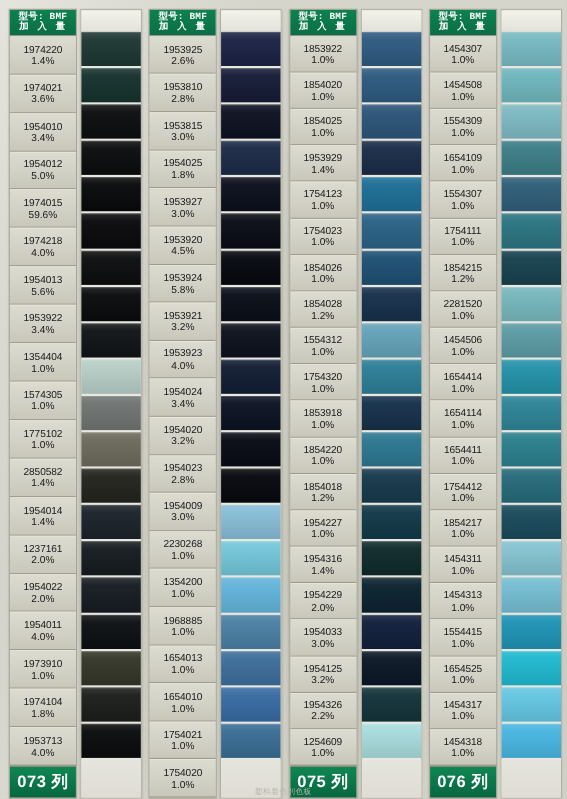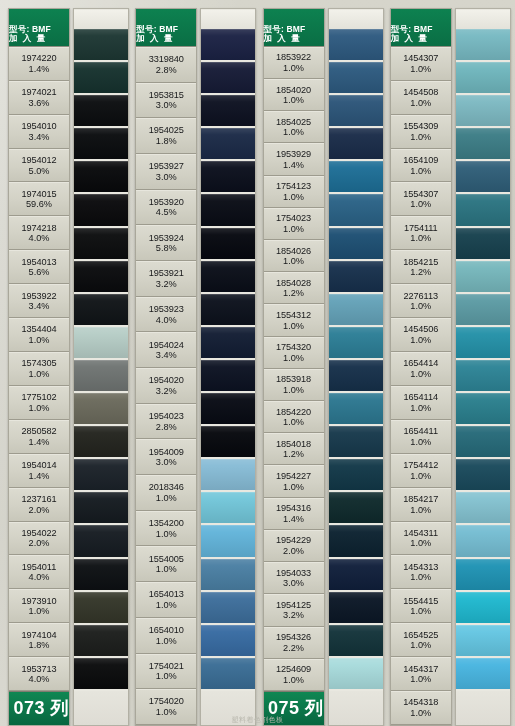--- a/index.html
+++ b/index.html
@@ -39,45 +39,47 @@
     border:1px solid #a9a79a;
     box-shadow:0 1px 2px rgba(0,0,0,.25);
     display:flex;
     flex-direction:column;
     box-sizing:border-box;
   }
   .hdr{
     background:#0b7a4b;
     background:linear-gradient(180deg,#0d8150 0%,#0a6e44 100%);
     color:#ffffff;
-    padding:16px 0 3px;
+    text-align:center;
+    padding:2px 0 3px;
     line-height:1.05;
     border-bottom:1px solid #8e8c80;
+    font-family:Liberation Mono, monospace;
   }
   .hdr .l1{font-size:8.5px;font-weight:bold;letter-spacing:.2px;display:block;}
   .hdr .l2{font-size:8.5px;font-weight:bold;letter-spacing:1.5px;display:block;}
   .lrow{
     flex:1 1 0;
     border-bottom:1px solid #9d9b8e;
     border-top:1px solid #e7e6dd;
     display:flex;
     flex-direction:column;
     align-items:center;
     justify-content:center;
     background:linear-gradient(180deg,#dcdbd0 0%,#d2d1c5 55%,#c8c7ba 100%);
     box-sizing:border-box;
   }
   .lrow .code{font-size:9.2px;color:#17181a;line-height:1.15;letter-spacing:-.1px;}
   .lrow .pct{font-size:9.2px;color:#17181a;line-height:1.15;}
   .footer{
     background:#0b7a4b;
     background:linear-gradient(180deg,#0f8753 0%,#086640 100%);
     color:#fff;
-    text-align:right;
-    font-size:18px;
+    text-align:center;
+    font-size:15px;
     font-weight:bold;
     letter-spacing:.5px;
     padding:4px 0 5px;
     border-top:1px solid #7e7c70;
   }
   
   .swatches{
     width:56px;
     margin-left:3px;
     background:#e9e8e0;
@@ -225,21 +227,25 @@
         <div class="sw-bot"></div>
       </div>
     </div>
     <div class="column">
       <div class="labels">
         <div class="hdr">
           <span class="l1">型号: BMF</span>
           <span class="l2">加 入 量</span>
         </div>
         <div class="lrow">
-          <div class="code">3319840</div>
+          <div class="code">1953925</div>
+          <div class="pct">2.6%</div>
+        </div>
+        <div class="lrow">
+          <div class="code">1953810</div>
           <div class="pct">2.8%</div>
         </div>
         <div class="lrow">
           <div class="code">1953815</div>
           <div class="pct">3.0%</div>
         </div>
         <div class="lrow">
           <div class="code">1954025</div>
           <div class="pct">1.8%</div>
         </div>
@@ -273,29 +279,29 @@
         </div>
         <div class="lrow">
           <div class="code">1954023</div>
           <div class="pct">2.8%</div>
         </div>
         <div class="lrow">
           <div class="code">1954009</div>
           <div class="pct">3.0%</div>
         </div>
         <div class="lrow">
-          <div class="code">2018346</div>
+          <div class="code">2230268</div>
           <div class="pct">1.0%</div>
         </div>
         <div class="lrow">
           <div class="code">1354200</div>
           <div class="pct">1.0%</div>
         </div>
         <div class="lrow">
-          <div class="code">1554005</div>
+          <div class="code">1968885</div>
           <div class="pct">1.0%</div>
         </div>
         <div class="lrow">
           <div class="code">1654013</div>
           <div class="pct">1.0%</div>
         </div>
         <div class="lrow">
           <div class="code">1654010</div>
           <div class="pct">1.0%</div>
         </div>
@@ -474,21 +480,21 @@
         </div>
         <div class="lrow">
           <div class="code">1754111</div>
           <div class="pct">1.0%</div>
         </div>
         <div class="lrow">
           <div class="code">1854215</div>
           <div class="pct">1.2%</div>
         </div>
         <div class="lrow">
-          <div class="code">2276113</div>
+          <div class="code">2281520</div>
           <div class="pct">1.0%</div>
         </div>
         <div class="lrow">
           <div class="code">1454506</div>
           <div class="pct">1.0%</div>
         </div>
         <div class="lrow">
           <div class="code">1654414</div>
           <div class="pct">1.0%</div>
         </div>
@@ -525,20 +531,21 @@
           <div class="pct">1.0%</div>
         </div>
         <div class="lrow">
           <div class="code">1454317</div>
           <div class="pct">1.0%</div>
         </div>
         <div class="lrow">
           <div class="code">1454318</div>
           <div class="pct">1.0%</div>
         </div>
+        <div class="footer">076 列</div>
       </div>
       <div class="swatches">
         <div class="sw-top"></div>
         <div class="sw" style="background: rgb(119, 185, 194);"></div>
         <div class="sw" style="background: rgb(111, 182, 189);"></div>
         <div class="sw" style="background: rgb(125, 185, 194);"></div>
         <div class="sw" style="background: rgb(60, 125, 134);"></div>
         <div class="sw" style="background: rgb(47, 94, 120);"></div>
         <div class="sw" style="background: rgb(43, 116, 129);"></div>
         <div class="sw" style="background: rgb(23, 65, 78);"></div>

